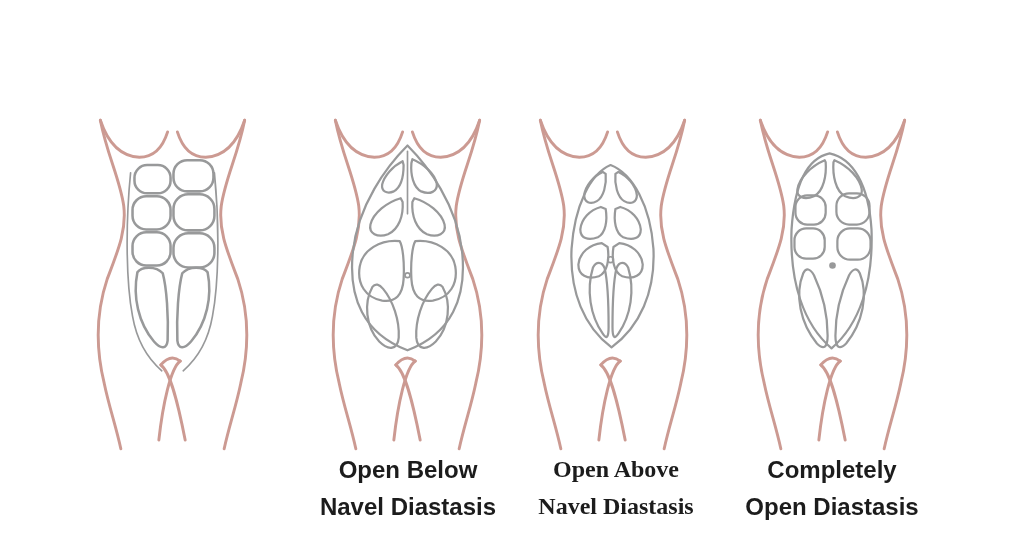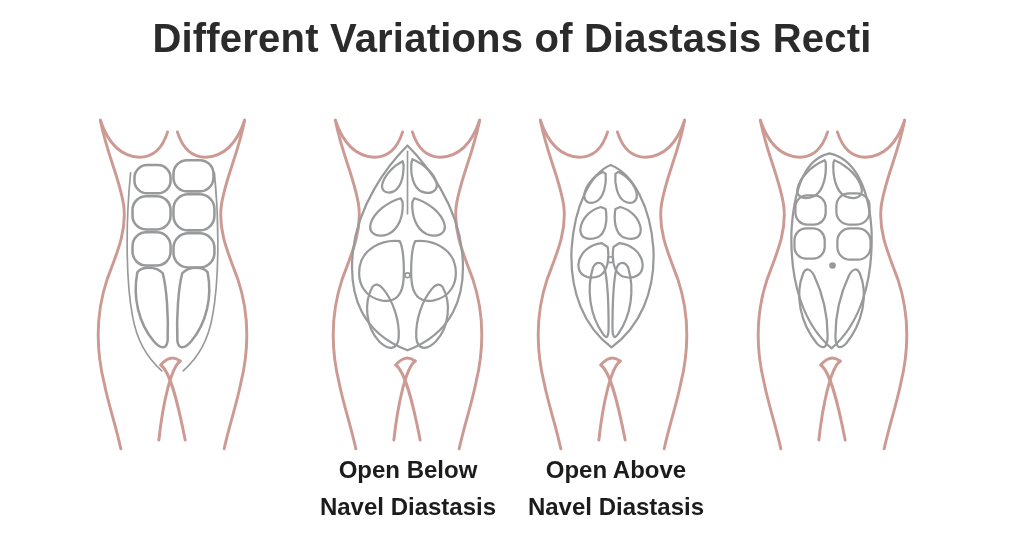--- a/index.html
+++ b/index.html
@@ -35,28 +35,27 @@
   .m-thin{stroke-width:1.7;}
   .navel-fill{fill:var(--muscle);stroke:none;}
   .figure-label{
     position:absolute;top:450px;height:76px;width:240px;
     display:flex;align-items:center;justify-content:center;
     text-align:center;
     font-size:24px;font-weight:bold;line-height:37px;
     color:var(--label);
     white-space:pre-line;
   }
-  .l1{left:58px;}  .l2{left:288px;text-align:center;}  .l3{left:496px;}  .l4{left:712px;}
+  .l1{left:58px;}  .l2{left:288px;text-align:center;}  .l3{left:496px;font-family:Liberation Serif, serif;}  .l4{left:712px;}
 </style>
 </head>
 <body>
 
 <div class="canvas">
 
-  <div class="title">Different Variations of Diastasis Recti</div>
 
   <div class="figure-panel p1">
     <svg viewBox="0 0 200 345">
       <g class="body-g">
         <path d="M 26,4 C 33,40 46,64 50,92 C 53,117 44,138 33,167 C 22,200 21,237 30,274 C 35,298 42,318 47,341"></path>
         <path d="M 174,4 C 167,40 154,64 150,92 C 147,117 156,138 167,167 C 178,200 179,237 170,274 C 165,298 158,318 153,341"></path>
         <path d="M 26,4 C 34,28 48,41 66,42 C 81,42 90,32 95,16"></path>
         <path d="M 174,4 C 166,28 152,41 134,42 C 119,42 110,32 105,16"></path>
         <path d="M 88,255 Q 98,243 108,251"></path>
         <path d="M 88,255 C 98,262 106,296 113,332"></path>
@@ -153,14 +152,16 @@
         <path d="M 70,161 C 61,183 67,212 84,233 C 91,240 95,237 95,225 C 95,203 89,180 81,163 C 77,156 73,155 70,161 Z"></path>
         <path d="M 128,161 C 137,183 131,212 114,233 C 107,240 103,237 103,225 C 103,203 109,180 117,163 C 121,156 125,155 128,161 Z"></path>
       </g>
     </svg>
   </div>
 
   <div class="figure-label l2">Open Below
 Navel Diastasis</div>
   <div class="figure-label l3">Open Above
 Navel Diastasis</div>
+  <div class="figure-label l4">Completely
+Open Diastasis</div>
 
 </div>
 
 </body></html>

